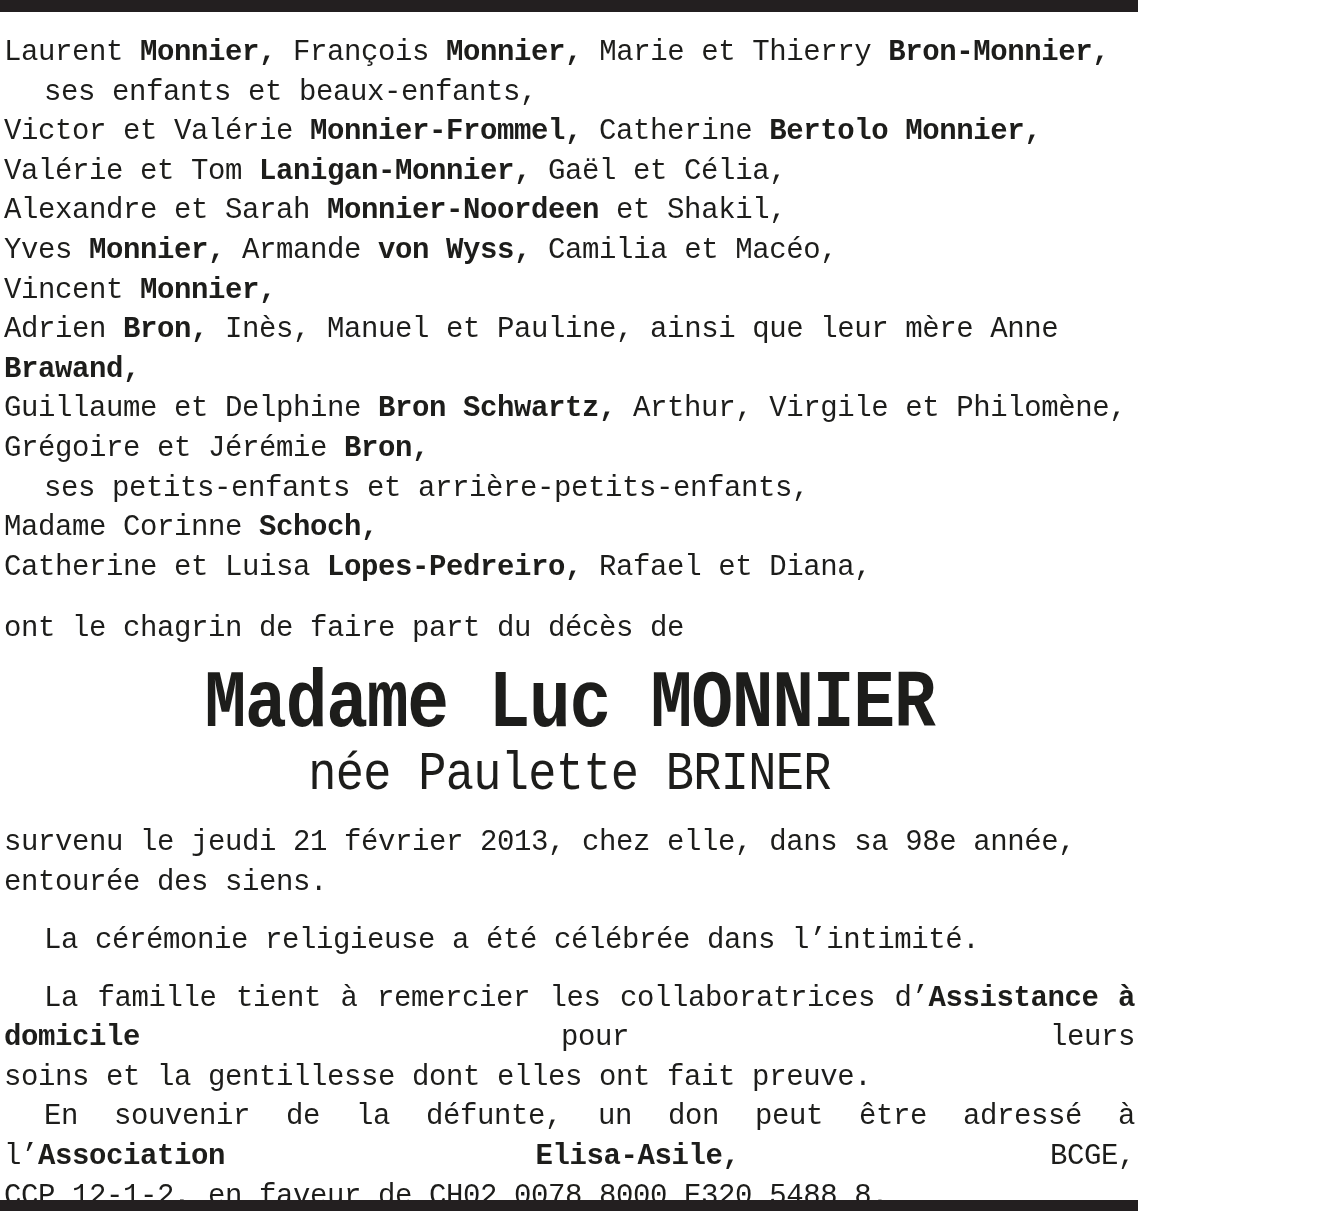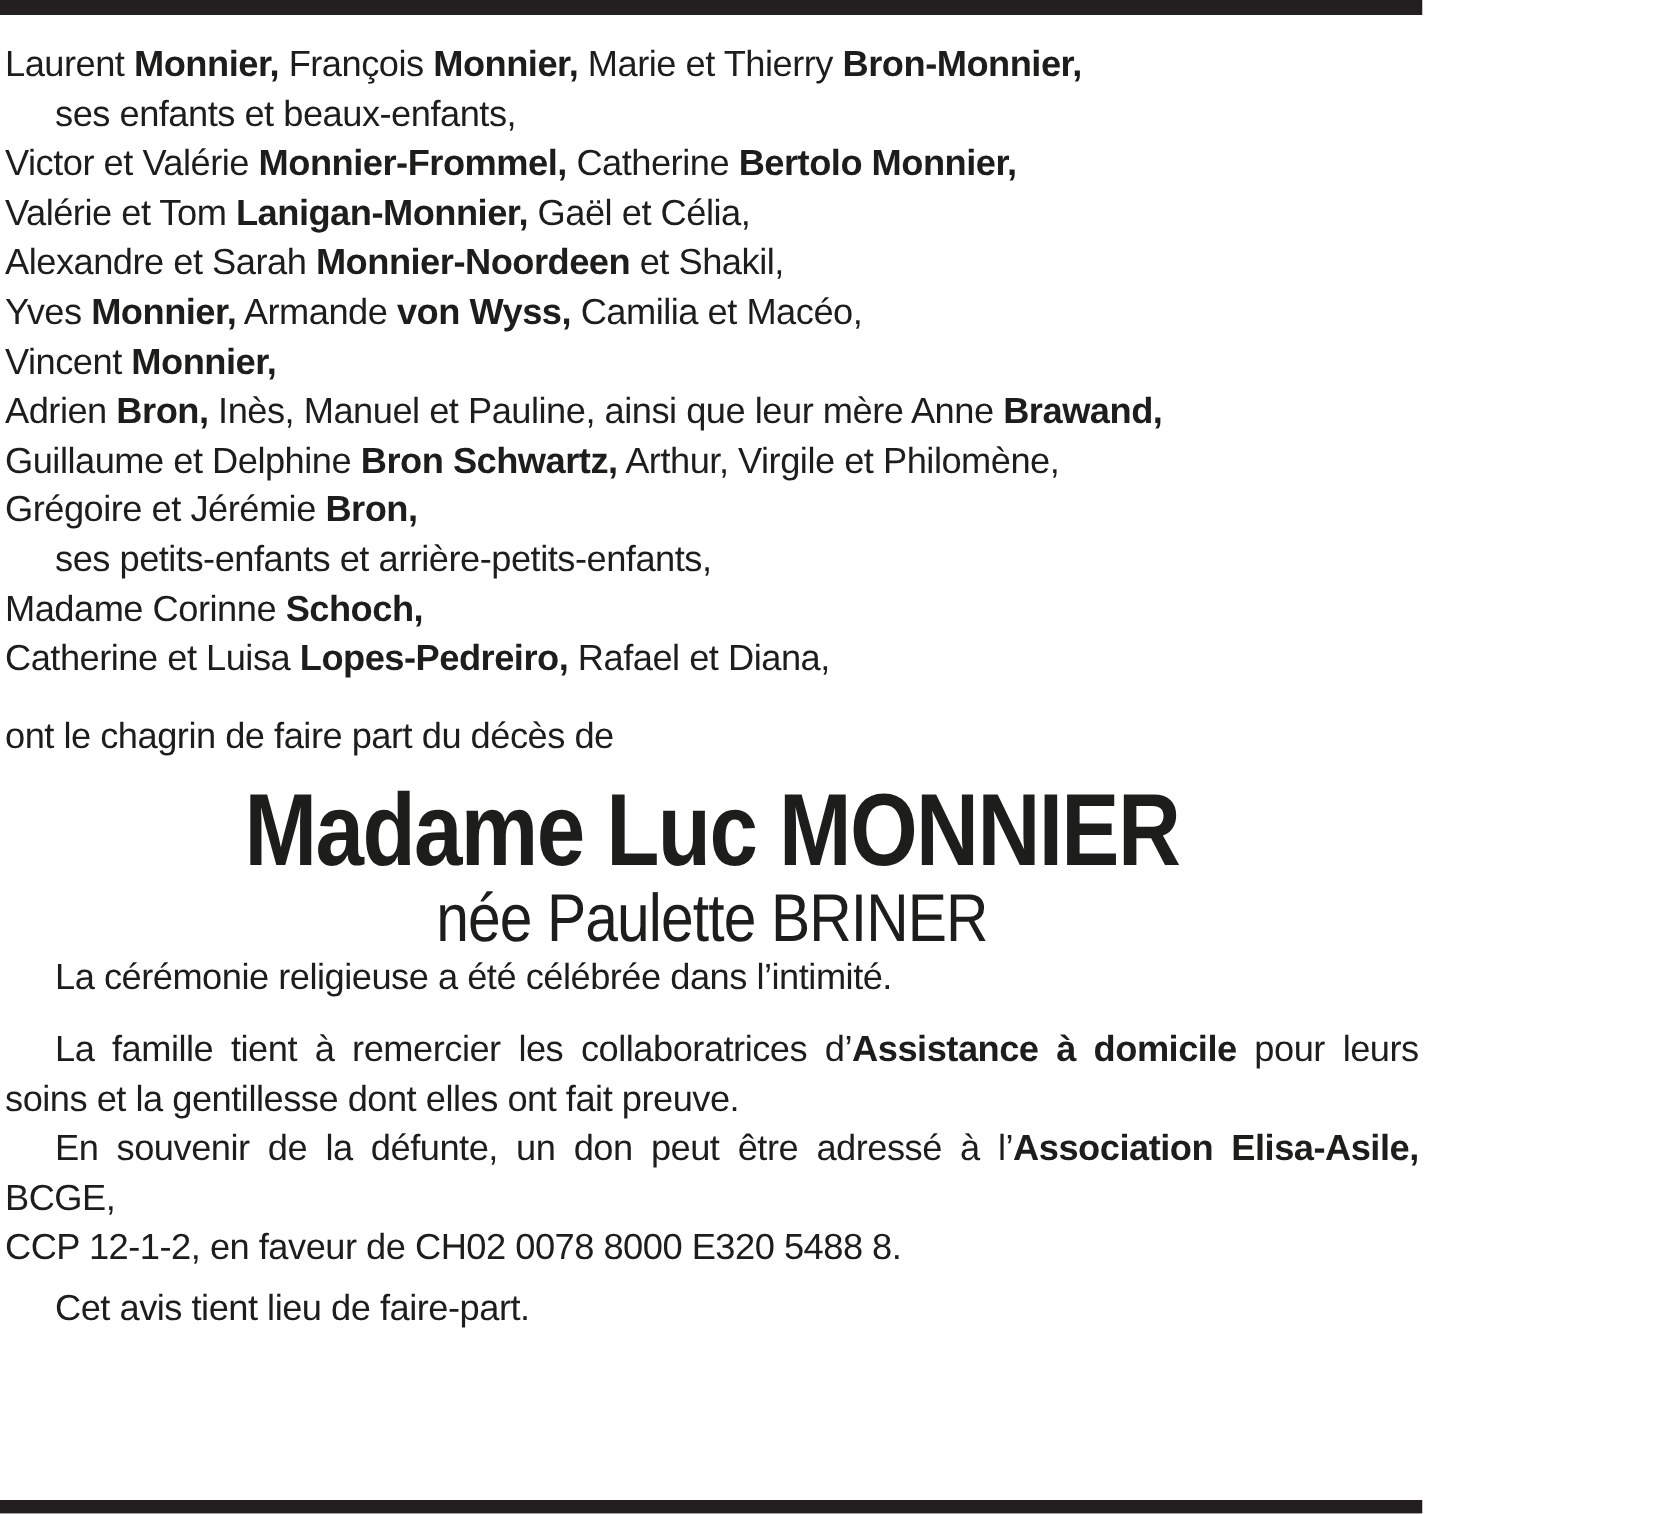--- a/index.html
+++ b/index.html
@@ -2,21 +2,21 @@
 <html><head>
 <meta charset="utf-8">
 <style>
   html, body { margin: 0; padding: 0; background: #ffffff; }
   .page {
     position: relative;
     width: 1138px;
     height: 1211px;
     background: #ffffff;
     overflow: hidden;
-    font-family: Liberation Sans, sans-serif;
+    font-family: Liberation Mono, monospace;
     color: #1d1d1b;
   }
   .bar {
     position: absolute;
     left: 0;
     width: 100%;
     background: #231f20;
   }
   .bar.top { top: 0; height: 12px; }
   .bar.bottom { bottom: 0; height: 11px; }
@@ -83,21 +83,22 @@
         <div class="line"><span class="">Madame Corinne </span><span class="b">Schoch,</span></div>
         <div class="line"><span class="">Catherine et Luisa </span><span class="b">Lopes-Pedreiro,</span><span class=""> Rafael et Diana,</span></div>
         <div class="line" style="margin-top: 22px;"><span class="">ont le chagrin de faire part du décès de</span></div>
       </div>
 
     <div class="headline">Madame Luc MONNIER</div>
 
     <div class="subtitle">née Paulette BRINER</div>
 
     <div class="body-text">
-        <div class="line indent" style=""><span class="">La cérémonie religieuse a été célébrée dans l’intimité.</span></div>
+        <div class="line" style="margin-top: 20px;"><span class="">survenu le jeudi 21 février 2013, chez elle, dans sa 98e année, entourée des siens.</span></div>
+        <div class="line indent" style="margin-top: 19px;"><span class="">La cérémonie religieuse a été célébrée dans l’intimité.</span></div>
         <div class="line indent justify" style="margin-top: 18px;"><span class="">La famille tient à remercier les collaboratrices d’</span><span class="b">Assistance à domicile</span><span class=""> pour leurs</span></div>
         <div class="line"><span class="">soins et la gentillesse dont elles ont fait preuve.</span></div>
         <div class="line indent justify"><span class="">En souvenir de la défunte, un don peut être adressé à l’</span><span class="b">Association Elisa-Asile,</span><span class=""> BCGE,</span></div>
         <div class="line"><span class="">CCP 12-1-2, en faveur de CH02 0078 8000 E320 5488 8.</span></div>
         <div class="line indent" style="margin-top: 9px;"><span class="">Cet avis tient lieu de faire-part.</span></div>
       </div>
   </div>
 
   <div class="bar bottom" style="background: rgb(35, 31, 32);"></div>
 </div>

